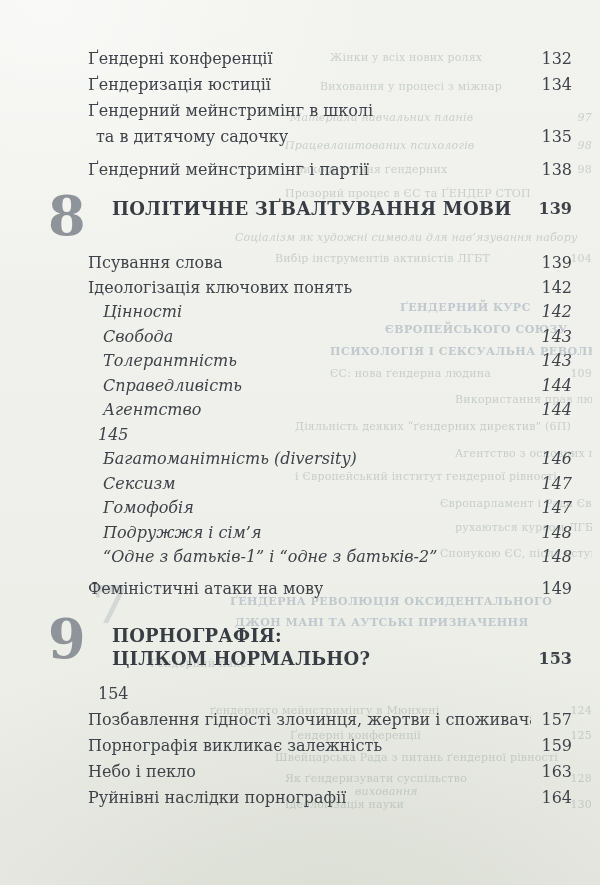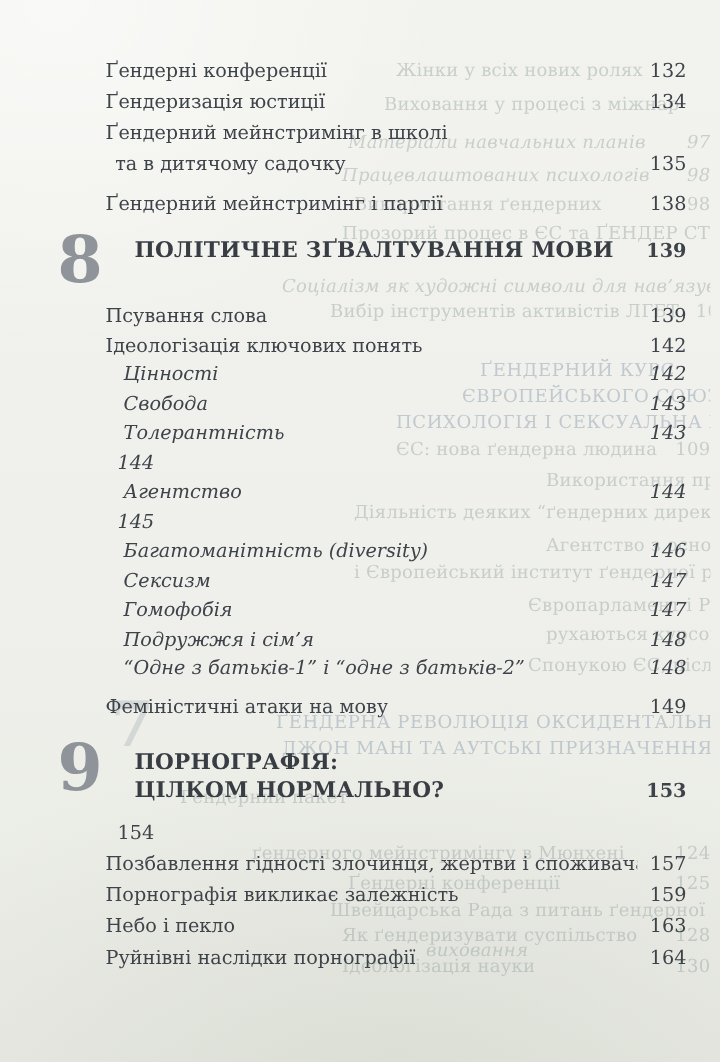--- a/index.html
+++ b/index.html
@@ -9,24 +9,24 @@
       radial-gradient(130% 80% at 8% 0%, rgba(255,255,255,.55), rgba(255,255,255,0) 42%),
       radial-gradient(140% 55% at 55% 103%, rgba(95,105,82,.10), rgba(0,0,0,0) 60%),
       linear-gradient(180deg,#f2f3ee 0%,#eff0eb 55%,#e9ebe4 100%);
     font-family:"DejaVu Serif", serif;
     color:#3e434a;
   }
   
   .ghosts{position:absolute;inset:0;filter:blur(.6px);}
   .gl{
     position:absolute;right:8px;display:flex;justify-content:space-between;
-    font-size:15px;line-height:20px;color:#97a5a2;opacity:.45;
+    font-size:11px;line-height:20px;color:#97a5a2;opacity:.45;
     letter-spacing:.2px;white-space:nowrap;overflow:hidden;
   }
-  .gl.b{font-weight:normal;color:#92a2b2;opacity:.5;letter-spacing:.5px;}
+  .gl.b{font-weight:bold;color:#92a2b2;opacity:.5;letter-spacing:.5px;}
   .gl.i{font-style:italic;}
   .gl .gp{margin-left:14px;}
   .gnum{
     position:absolute;font-size:52px;line-height:50px;font-weight:bold;
     color:#9aa3ad;opacity:.30;
   }
   
   .content{position:absolute;inset:0;padding:46px 28px 0 88px;}
   .row{display:flex;justify-content:space-between;line-height:26px;font-size:16px;}
   .row .lbl{white-space:nowrap;overflow:hidden;}
@@ -195,20 +195,21 @@
             </div>
             <div class="row it">
               <span class="lbl">Свобода</span>
               <span class="pg">143</span>
             </div>
             <div class="row it">
               <span class="lbl">Толерантність</span>
               <span class="pg">143</span>
             </div>
             <div class="row it">
+              <span class="lbl">Справедливість</span>
               <span class="pg">144</span>
             </div>
             <div class="row it">
               <span class="lbl">Агентство</span>
               <span class="pg">144</span>
             </div>
             <div class="row it">
               <span class="pg">145</span>
             </div>
             <div class="row it">

